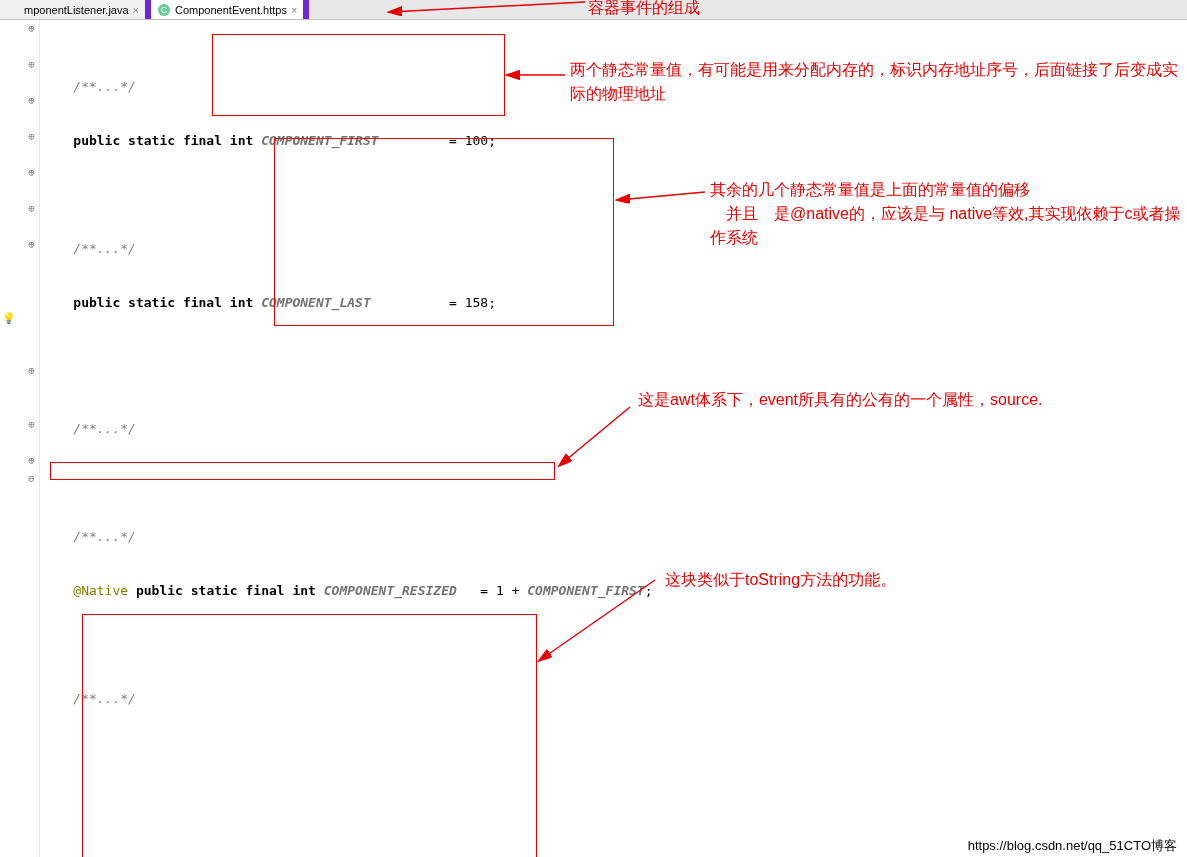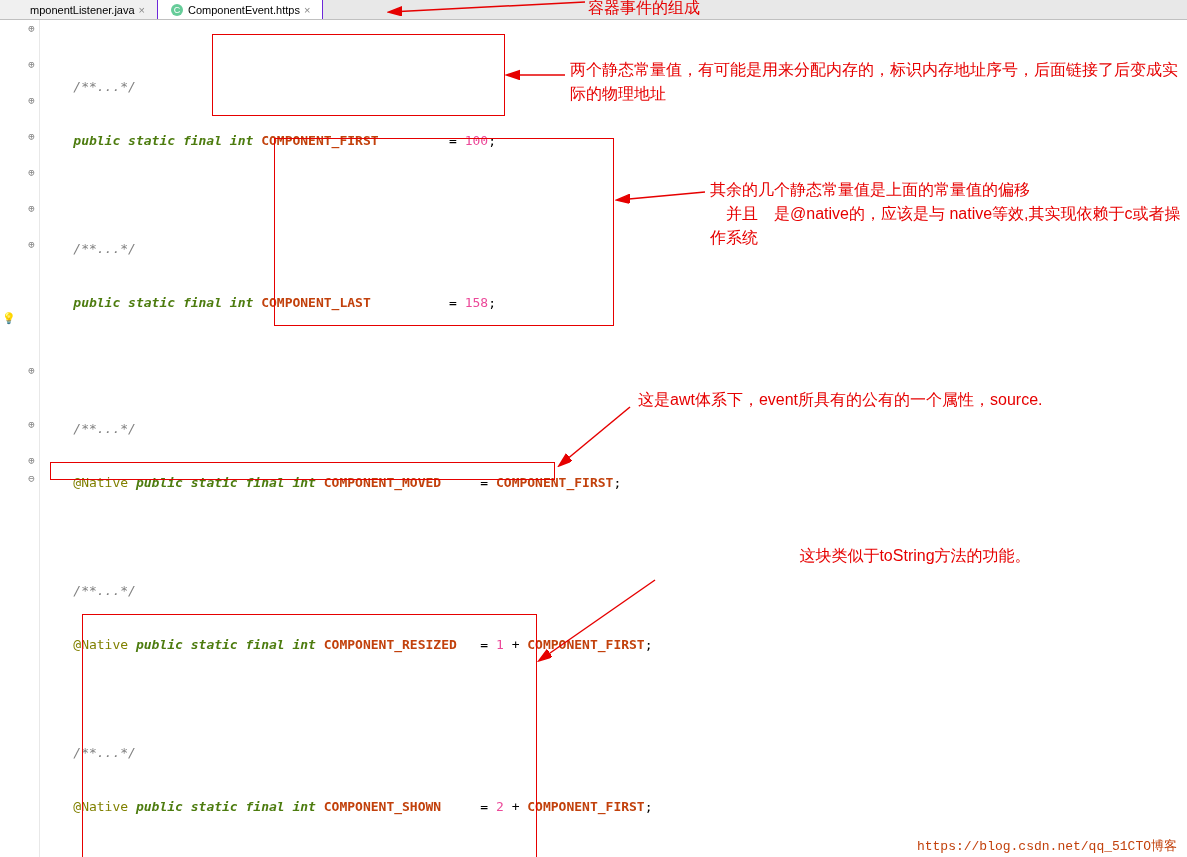--- a/index.html
+++ b/index.html
@@ -14,22 +14,22 @@
   .tab-bar {
     display: flex;
     height: 20px;
     background: #e8e8e8;
     border-bottom: 1px solid #c0c0c0;
     align-items: stretch;
   }
   .tab {
     display: flex;
     align-items: center;
-    padding: 0 12px;
-    border-right: 1px solid #6d28d9;
+    padding: 0 6px;
+    border-right: 6px solid #6d28d9;
     background: #f0f0f0;
     font-family: Tahoma, Arial, sans-serif;
     font-size: 11px;
     position: relative;
     cursor: pointer;
   }
   .tab.active { background: #ffffff; }
   .tab .close-x { margin-left: 4px; color: #888; font-size: 11px; }
   .tab .icon { margin-right: 4px; width: 14px; height: 14px; display: inline-block; }
   .tab.active::before {
@@ -68,43 +68,43 @@
     font-size: 11px;
   }
   .code-area {
     flex: 1;
     padding-top: 4px;
     position: relative;
     white-space: pre;
     line-height: 18px;
   }
   .code-line { height: 18px; padding-left: 2px; }
-  .kw { color: #4d7c0f; font-weight: bold; font-style: italic; }
+  .kw { color: #000000; font-weight: bold; }
   .dc { color: #808000; }
-  .fld { color: #c2410c; font-weight: bold; }
-  .num { color: #ec4899; }
+  .fld { color: #737373; font-weight: bold; font-style: italic; }
+  .num { color: #000000; }
   .cmt { color: #808080; font-style: italic; }
   .redbox { position: absolute; border: 1px solid #e60000; pointer-events: none; }
   .arrow { position: absolute; stroke: #e60000; fill: #e60000; pointer-events: none; }
   .annot {
     position: absolute;
     font-family: "SimSun","Microsoft YaHei",sans-serif;
     font-size: 16px;
     color: #e60000;
     line-height: 24px;
     pointer-events: none;
     white-space: normal;
     width: 500px;
   }
   .watermark {
     position: absolute;
     right: 10px;
     bottom: 2px;
-    color: #c2410c;
-    font-family: Liberation Mono, monospace;
+    color: #000000;
+    font-family: Liberation Sans, sans-serif;
     font-size: 13px;
   }
 </style>
 </head>
 <body>
 
 <div class="tab-bar">
   <div class="tab">
     <span class="icon"></span>
     <span>mponentListener.java</span>
@@ -141,27 +141,25 @@
   <div class="code-area">
     
     <div class="code-line">    <span class="cmt">/**...*/</span></div>
     <div class="code-line">    <span class="kw">public static final int</span> <span class="fld">COMPONENT_FIRST</span>         = <span class="num">100</span>;</div>
     <div class="code-line"></div>
     <div class="code-line">    <span class="cmt">/**...*/</span></div>
     <div class="code-line">    <span class="kw">public static final int</span> <span class="fld">COMPONENT_LAST</span>          = <span class="num">158</span>;</div>
     <div class="code-line"></div>
     
     <div class="code-line">    <span class="cmt">/**...*/</span></div>
-    <div class="code-line">    <span class="dc">@Native</span> <span class="kw">public static final int</span> <span class="fld">COMPONENT_MOVED</span>     = <span class="fld">COMPONENT_FIRST</span>;</div>
     <div class="code-line"></div>
     <div class="code-line">    <span class="cmt">/**...*/</span></div>
     <div class="code-line">    <span class="dc">@Native</span> <span class="kw">public static final int</span> <span class="fld">COMPONENT_RESIZED</span>   = <span class="num">1</span> + <span class="fld">COMPONENT_FIRST</span>;</div>
     <div class="code-line"></div>
     <div class="code-line">    <span class="cmt">/**...*/</span></div>
-    <div class="code-line">    <span class="dc">@Native</span> <span class="kw">public static final int</span> <span class="fld">COMPONENT_SHOWN</span>     = <span class="num">2</span> + <span class="fld">COMPONENT_FIRST</span>;</div>
     <div class="code-line"></div>
     
     
     
     
     
     
     
     
     
@@ -218,17 +216,17 @@
       <line x1="590" y1="387" x2="520" y2="445" stroke="#e60000" stroke-width="1.5" marker-end="url(#ah)"></line>
       <line x1="615" y1="560" x2="500" y2="640" stroke="#e60000" stroke-width="1.5" marker-end="url(#ah)"></line>
     </svg>
 
     
     <div class="annot" style="left:548px; top:-24px;">容器事件的组成</div>
     <div class="annot" style="left:530px; top:38px; width:620px;">两个静态常量值，有可能是用来分配内存的，标识内存地址序号，后面链接了后变成实际的物理地址</div>
     <div class="annot" style="left:670px; top:158px; width:480px; white-space:pre-line;">其余的几个静态常量值是上面的常量值的偏移
 　并且　是@native的，应该是与 native等效,其实现依赖于c或者操作系统</div>
     <div class="annot" style="left:598px; top:368px; width:560px;">这是awt体系下，event所具有的公有的一个属性，source.</div>
-    <div class="annot" style="left:625px; top:524px;text-align:center;">这块类似于toString方法的功能。</div>
+    <div class="annot" style="left:625px; top:548px;">这块类似于toString方法的功能。</div>
   </div>
 </div>
 
 <div class="watermark">https://blog.csdn.net/qq_51CTO博客</div>
 
 </body></html>

